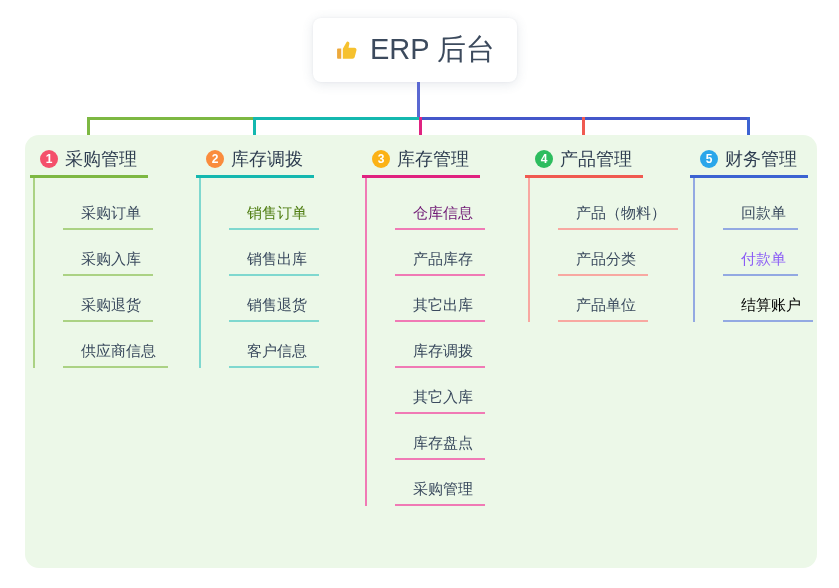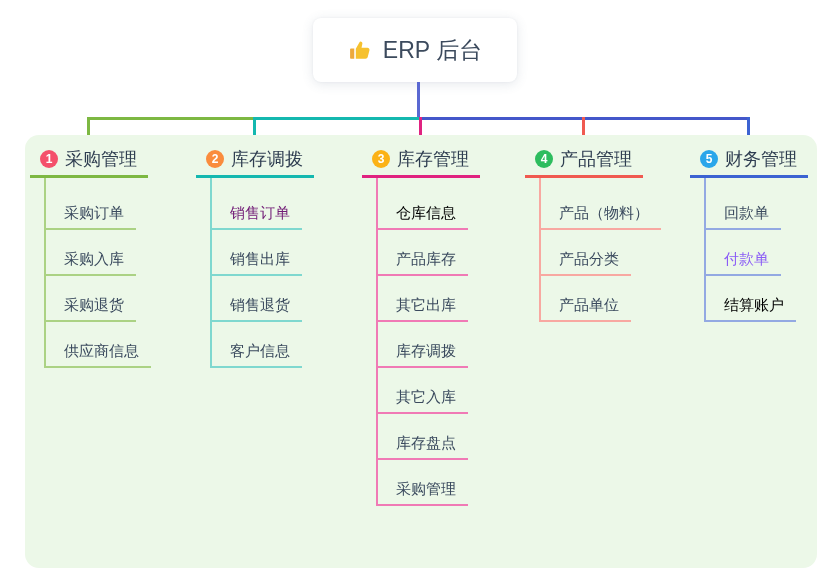--- a/index.html
+++ b/index.html
@@ -15,21 +15,21 @@
 
   
   .root-node {
     position:absolute; left:313px; top:18px;
     width:204px; height:64px;
     background:#ffffff;
     border-radius:8px;
     box-shadow:0 2px 12px rgba(70,90,120,.14), 0 0 2px rgba(70,90,120,.08);
     display:flex; align-items:center; justify-content:center;
     gap:10px;
-    font-size:23px; font-weight:500;
+    font-size:29px; font-weight:500;
     cursor:default;
   }
   .root-icon { display:inline-flex; align-items:center; }
 
   
   .conn { position:absolute; }
 
   
   .panel {
     position:absolute; left:25px; top:135px;
@@ -52,23 +52,24 @@
   .badge {
     flex:0 0 auto;
     width:18px; height:18px;
     border-radius:50%;
     display:inline-flex; align-items:center; justify-content:center;
     color:#ffffff;
     font-size:12px; font-weight:bold;
     line-height:1;
   }
   .children {
-    margin-left:14px;
+    margin-left:3px;
     border-left:2px solid #000;
     width:max-content;
+    padding-left:28px;
   }
   .child-row { height:46px; display:flex; align-items:flex-end; }
   .child-row:first-child { height:52px; }
   .child-cell {
     border-bottom:2px solid #000;
     padding:0 12px 6px 18px;
     font-size:15px;
     line-height:1.2;
     white-space:nowrap;
     cursor:default;
@@ -124,41 +125,41 @@
           </div>
         </div>
       </div>
       <div class="branch-col" style="left: 196px;">
         <div class="branch-header" style="border-bottom-color: rgb(20, 184, 175); color: rgb(47, 62, 81);">
           <span class="badge" style="background: rgb(250, 140, 61);">2</span>
           <span>库存调拨</span>
         </div>
         <div class="children" style="border-left-color: rgb(127, 216, 207);">
           <div class="child-row">
-            <div class="child-cell" style="border-bottom-color: rgb(127, 216, 207); color: #701a75; text-align: center;">销售订单</div>
+            <div class="child-cell" style="border-bottom-color: rgb(127, 216, 207); color: #4d7c0f; text-align: center;">销售订单</div>
           </div>
           <div class="child-row">
             <div class="child-cell" style="border-bottom-color: rgb(127, 216, 207); color: rgb(58, 74, 94);">销售出库</div>
           </div>
           <div class="child-row">
             <div class="child-cell" style="border-bottom-color: rgb(127, 216, 207); color: rgb(58, 74, 94); text-align: right;">销售退货</div>
           </div>
           <div class="child-row">
             <div class="child-cell" style="border-bottom-color: rgb(127, 216, 207); color: rgb(58, 74, 94);">客户信息</div>
           </div>
         </div>
       </div>
       <div class="branch-col" style="left: 362px;">
         <div class="branch-header" style="border-bottom-color: rgb(224, 35, 128); color: rgb(47, 62, 81);">
           <span class="badge" style="background: rgb(251, 178, 22);">3</span>
           <span>库存管理</span>
         </div>
         <div class="children" style="border-left-color: rgb(240, 122, 181);">
           <div class="child-row">
-            <div class="child-cell" style="border-bottom-color: rgb(240, 122, 181); color: #000000;">仓库信息</div>
+            <div class="child-cell" style="border-bottom-color: rgb(240, 122, 181); color: #701a75;">仓库信息</div>
           </div>
           <div class="child-row">
             <div class="child-cell" style="border-bottom-color: rgb(240, 122, 181); color: rgb(58, 74, 94);">产品库存</div>
           </div>
           <div class="child-row">
             <div class="child-cell" style="border-bottom-color: rgb(240, 122, 181); color: rgb(58, 74, 94);">其它出库</div>
           </div>
           <div class="child-row">
             <div class="child-cell" style="border-bottom-color: rgb(240, 122, 181); color: rgb(58, 74, 94);">库存调拨</div>
           </div>

